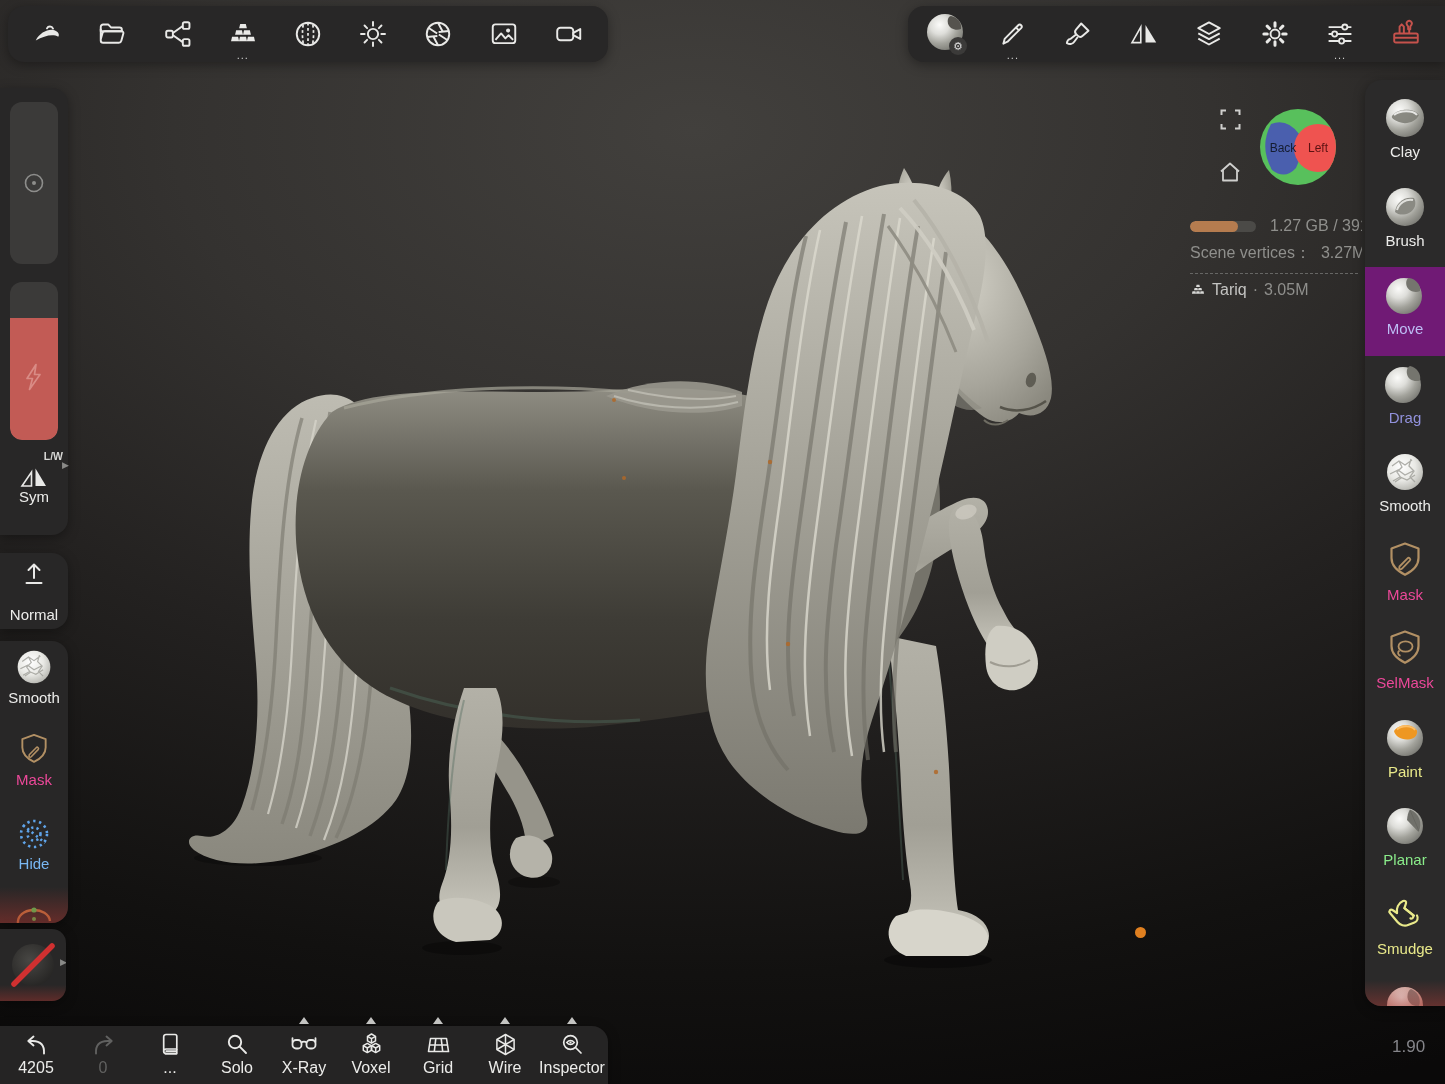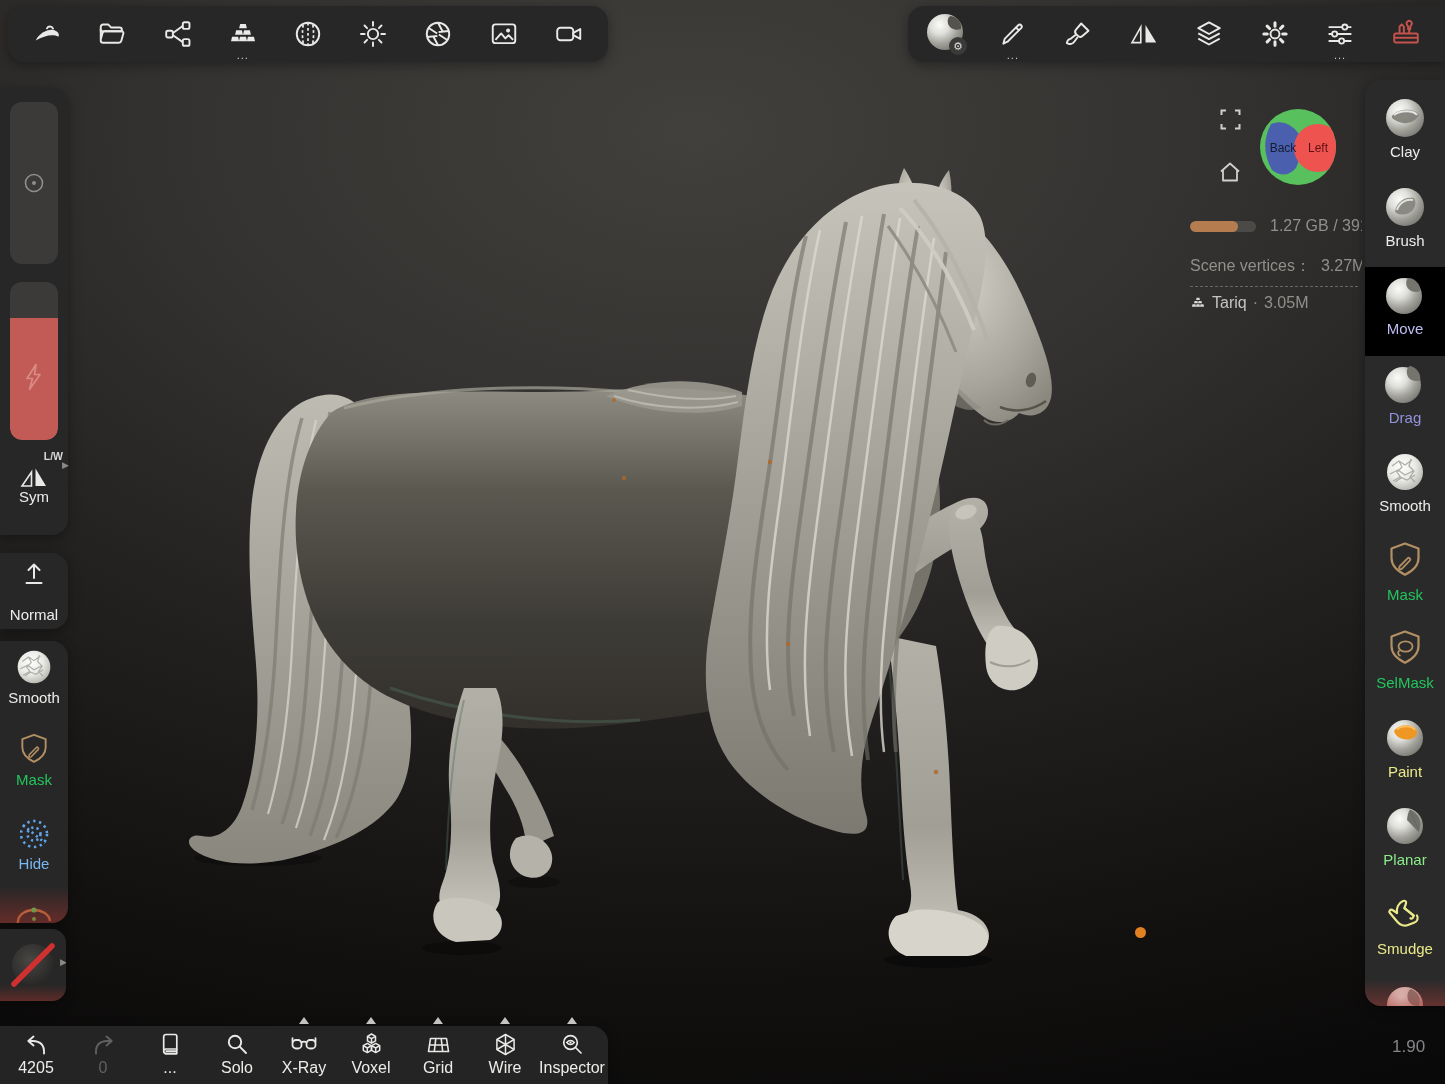--- a/index.html
+++ b/index.html
@@ -12,24 +12,24 @@
   svg{display:block}
   
   .tl-bar{left:8px;top:6px;width:600px;height:56px;display:flex;align-items:center;justify-content:space-evenly}
   .tr-bar{left:908px;right:0;top:6px;height:56px;border-radius:16px 0 0 16px;display:flex;align-items:center;justify-content:space-evenly}
   .tbtn{position:relative;width:52px;height:52px;display:flex;align-items:center;justify-content:center}
   .tbtn .more{position:absolute;bottom:1px;left:50%;transform:translateX(-50%);color:#cfcfcd;font-size:11px;letter-spacing:1px;line-height:8px}
   
   .right-panel{right:0;top:80px;width:80px;height:926px;background:#2b2a2a;border-radius:16px 0 0 16px;overflow:hidden;display:flex;flex-direction:column;padding-top:10px;box-sizing:border-box}
   .right-panel::after{content:"";position:absolute;left:0;right:0;bottom:0;height:26px;background:linear-gradient(to bottom,rgba(170,60,55,0),rgba(170,60,55,.45))}
   .rtool{height:88.5px;flex:0 0 88.5px;display:flex;flex-direction:column;align-items:center;justify-content:flex-start;padding-top:6px;box-sizing:border-box}
-  .rtool.sel{background:#000000}
+  .rtool.sel{background:#701a75}
   .rlabel{font-size:15px;margin-top:3px}
   .c-white{color:#ececea}.c-purple{color:#9292dd}.c-purpleSel{color:#bdbdf4}
-  .c-tan{color:#22c55e}.c-yellow{color:#e9e98a}.c-green{color:#8aec8a}.c-blue{color:#79b7f2}
+  .c-tan{color:#ec4899}.c-yellow{color:#e9e98a}.c-green{color:#8aec8a}.c-blue{color:#79b7f2}
   
   .lp-a{left:0;top:88px;width:68px;height:447px;border-radius:0 16px 16px 0}
   .slider{position:absolute;left:10px;width:48px;background:#3b3a39;border-radius:12px;overflow:hidden}
   .sl-rad{top:14px;height:162px}
   .sl-int{top:194px;height:158px}
   .sl-fill{position:absolute;left:0;right:0;bottom:0;height:77%;background:#c25b55;border-radius:0 0 12px 12px}
   .sl-icon{position:absolute;left:50%;transform:translate(-50%,-50%)}
   .symwrap{position:absolute;left:0;top:362px;width:100%;text-align:center}
   .symmode{position:absolute;right:5px;top:0;font-size:10.5px;color:#d8d8d6;font-weight:bold}
   .symarrow{position:absolute;right:-1px;top:10px;color:#8a8a88;font-size:9px}
@@ -47,21 +47,21 @@
   .bitem{position:relative;width:62px;height:58px;display:flex;flex-direction:column;align-items:center;justify-content:flex-start;padding-top:6px;box-sizing:border-box}
   .blabel{font-size:16px;color:#ececea;margin-top:1px}
   .blabel.dim{color:#616160}
   .caret{position:absolute;top:-9px;left:50%;transform:translateX(-50%);width:0;height:0;border-left:5px solid transparent;border-right:5px solid transparent;border-bottom:7px solid #c4c4c2}
   
   .stats{position:absolute;left:1190px;top:216px;width:172px;z-index:5;color:#8f8f8c;font-size:16px;overflow:hidden}
   .memrow{display:flex;align-items:center;height:20px}
   .membar{width:66px;height:11px;background:#4b4a47;border-radius:6px;overflow:hidden;flex:0 0 66px}
   .memfill{height:100%;width:72%;background:#b57c4f;border-radius:6px}
   .memtext{margin-left:14px;white-space:nowrap}
-  .vertrow{margin-top:20px;white-space:nowrap}
+  .vertrow{margin-top:7px;white-space:nowrap}
   .vertrow .val{margin-left:10px}
   .dashsep{margin-top:9px;border-top:1.5px dashed #666664;width:168px}
   .meshrow{margin-top:7px;display:flex;align-items:center;gap:6px;white-space:nowrap}
   .meshrow .mname{color:#c4c4c2}
   .navball{position:absolute;left:1259px;top:108px;z-index:5}
   .fsicon{position:absolute;left:1220px;top:109px;z-index:5}
   .homeicon{position:absolute;left:1218px;top:161px;z-index:5}
   .zoomlvl{position:absolute;left:1392px;top:1037px;color:#85858a;font-size:17px;z-index:5}
   .odot{position:absolute;left:1135px;top:927px;width:11px;height:11px;border-radius:50%;background:#e08020;z-index:4}
   .horse{position:absolute;left:0;top:0;z-index:1}

